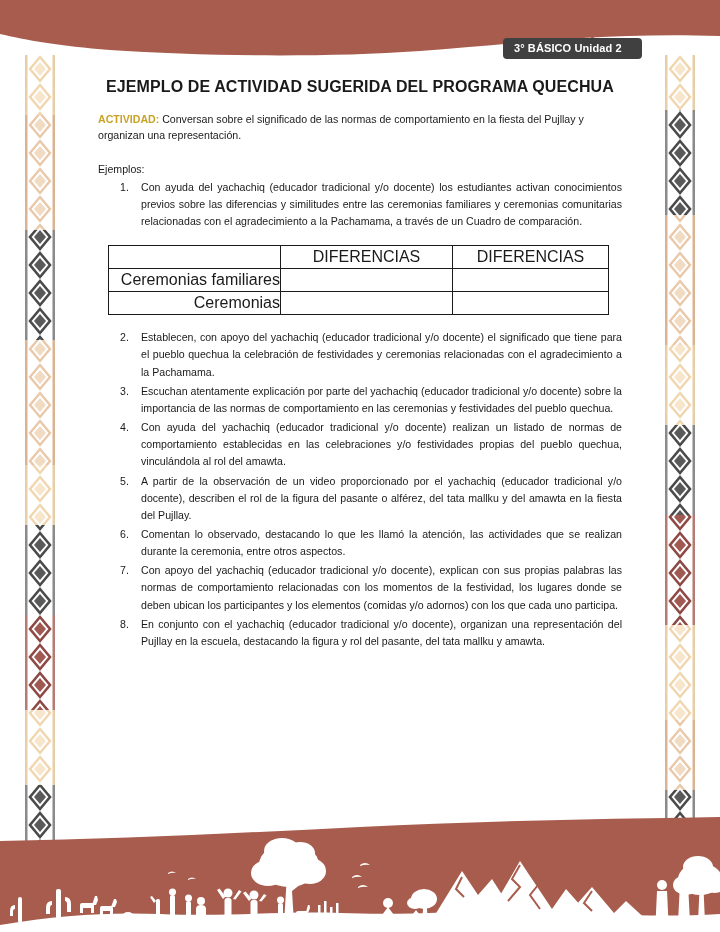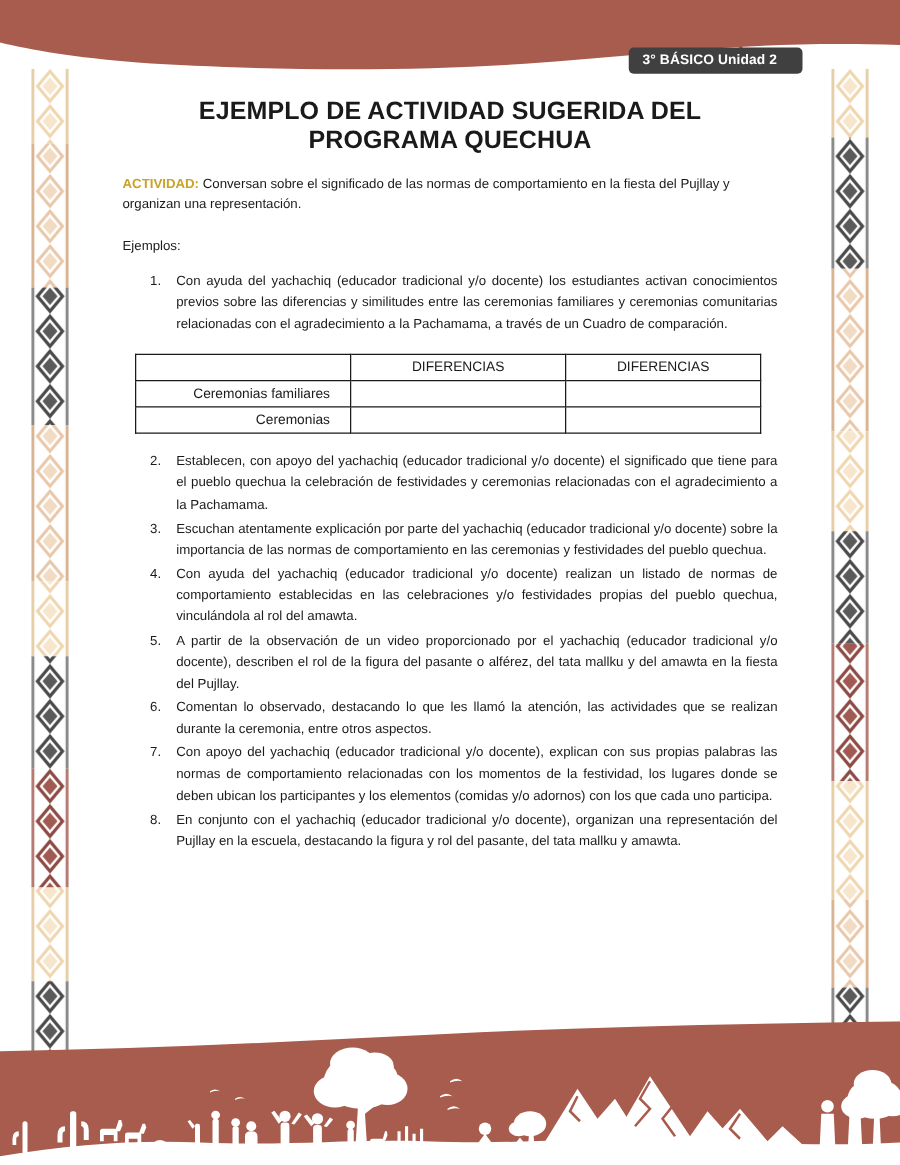--- a/index.html
+++ b/index.html
@@ -35,21 +35,21 @@
   #side-border-left  { left:25px; }
   #side-border-right { left:665px; }
 
   
   #content {
     position:absolute;
     left:98px; top:78px; width:524px;
   }
 
   #doc-title {
-    font-size:20px; font-weight:700; color:#1a1a1a;
+    font-size:16px; font-weight:700; color:#1a1a1a;
     text-align:center; letter-spacing:.1px;
     margin-bottom:16px;
   }
 
   #eje-bar {
     background:#4a2220; color:#ffffff;
     font-size:11px; font-weight:700;
     padding:7px 10px;
     letter-spacing:.1px;
   }
@@ -60,21 +60,21 @@
     text-align:left;
   }
   #activity-label { color:#c9a227; font-weight:700; }
 
   #examples-label {
     font-size:10.6px; color:#1a1a1a;
     margin-top:19px;
   }
 
   ol.steps {
-    margin-top:14px;
+    margin-top:4px;
     padding-left:0;
     list-style:none;
     counter-reset:step;
   }
   ol.steps > li {
     counter-increment:step;
     position:relative;
     padding-left:43px;
     font-size:10.6px;
     line-height:1.62;
@@ -92,24 +92,24 @@
   #comparison-table {
     border-collapse:collapse;
     width:100%;
     margin:15px 0 14px 10px;
     width:500px;
     table-layout:fixed;
   }
   #comparison-table th, #comparison-table td {
     border:1px solid #1a1a1a;
     height:21px;
-    font-size:11px;
+    font-size:16px;
     font-weight:400;
     color:#1a1a1a;
-    padding:2px 16px;
+    padding:2px 0;
   }
   #comparison-table th { text-align:center; }
   #comparison-table td.rowlabel { text-align:right; }
   #comparison-table col.c1 { width:172px; }
   #comparison-table col.c2 { width:172px; }
   #comparison-table col.c3 { width:156px; }
   #comparison-table .blank-corner { border:1px solid #1a1a1a; }
 
   
   #footer-illustration {

